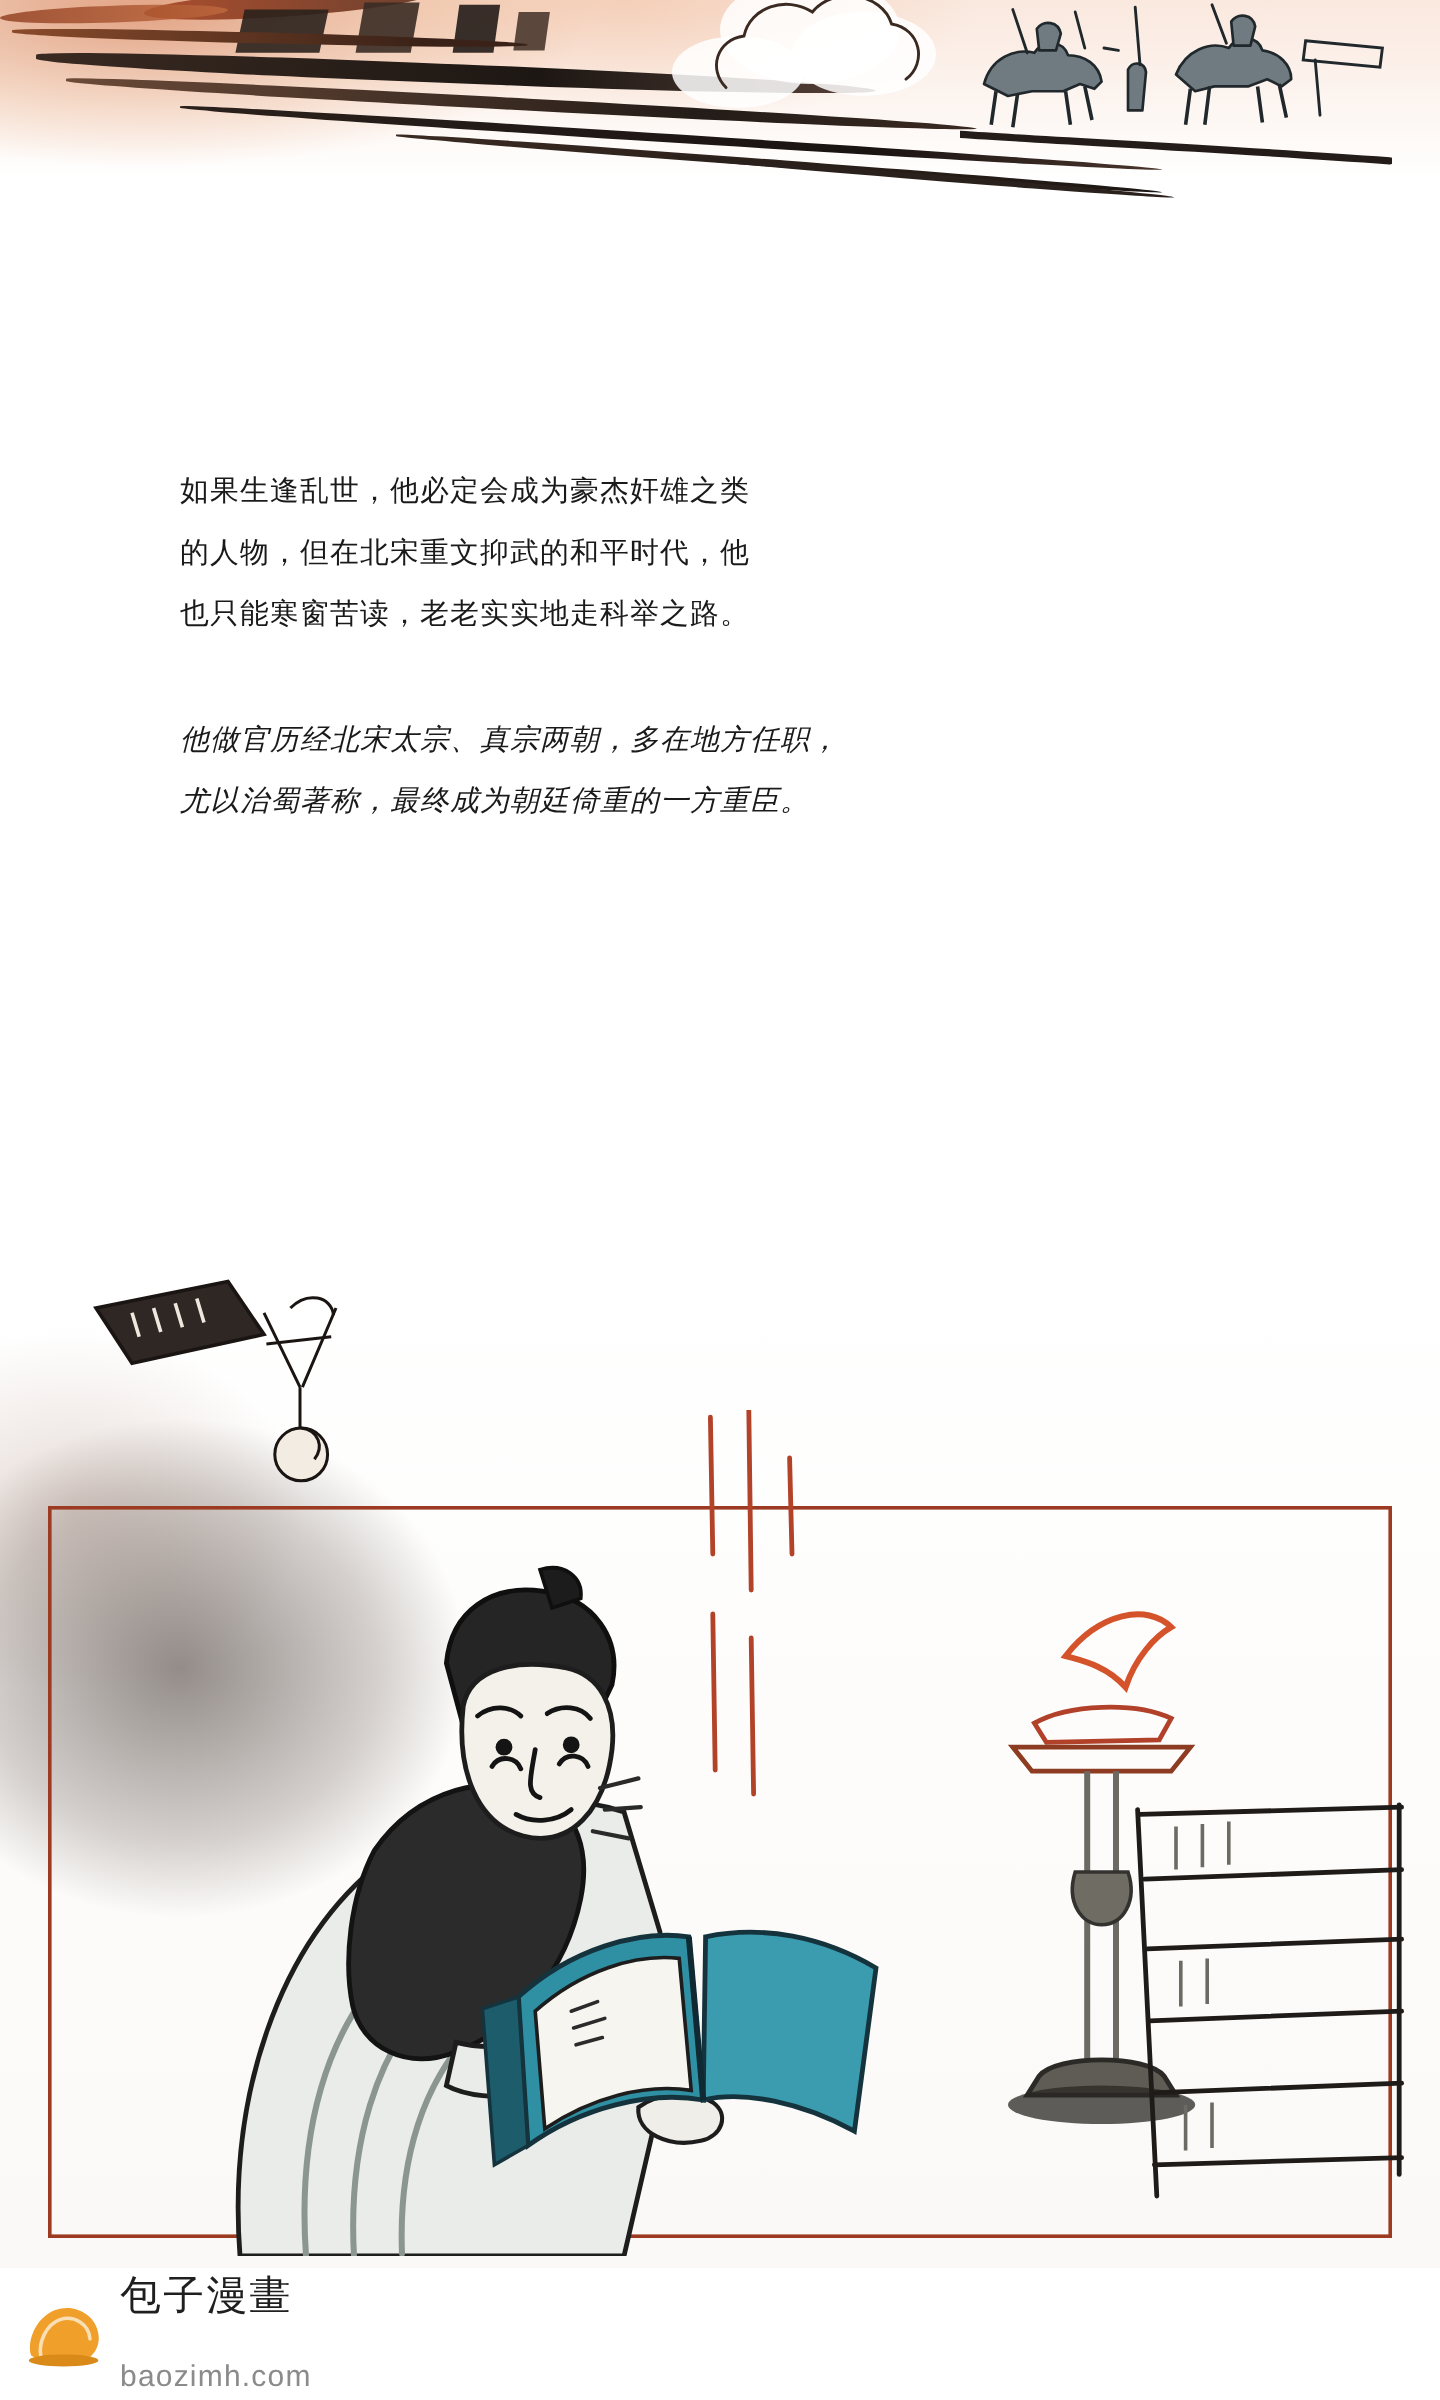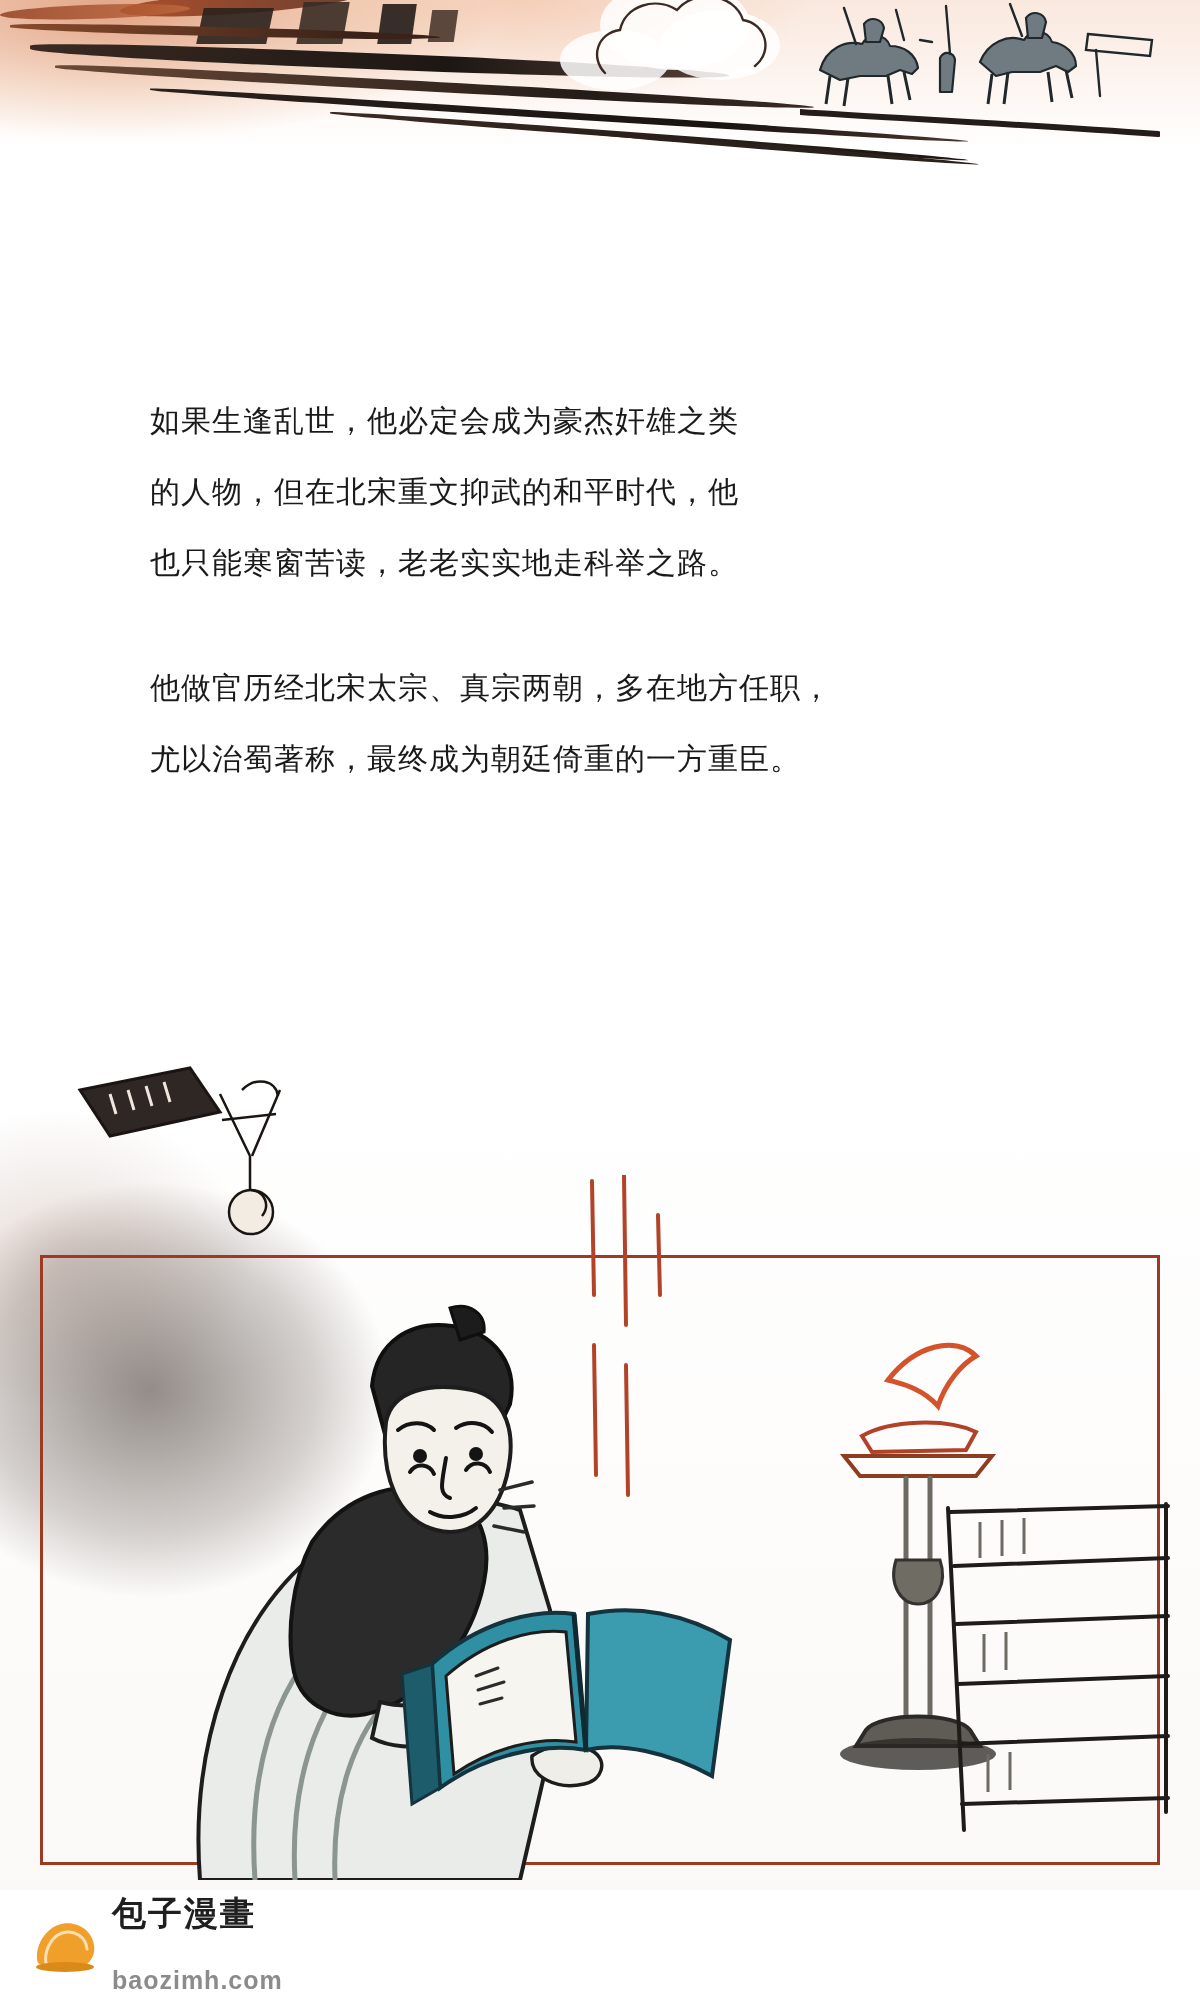--- a/index.html
+++ b/index.html
@@ -85,29 +85,29 @@
   }
 
   
   .text-block {
     position: absolute;
     left: 150px;
     top: 385px;
     width: 900px;
   }
   .para {
-    font-size: 30px;
-    line-height: 71px;
+    font-size: 24px;
+    line-height: 51px;
     color: #1a1a1a;
     letter-spacing: 1px;
     margin: 0 0 54px 0;
     font-family: "Liberation Serif", "DejaVu Serif", serif;
     white-space: pre-line;
   }
-  .para:last-child { margin-bottom: 0; }
+  .para:last-child { margin-bottom: 0; font-style: italic; }
 
   
   .bottom-panel {
     position: absolute;
     left: 0;
     top: 1060px;
     width: 1200px;
     height: 830px;
     overflow: hidden;
   }
@@ -154,24 +154,23 @@
 
   
   .footer {
     position: absolute;
     left: 0;
     bottom: 0;
     width: 1200px;
     height: 110px;
     display: flex;
     align-items: center;
-    padding-left: 32px;
+    padding-left: 20px;
     box-sizing: border-box;
     background: #ffffff;
-    font-weight: bold;
   }
   .bun-logo {
     width: 66px; height: 56px;
     margin-right: 14px;
     flex: 0 0 auto;
   }
   .brand-text { display: flex; flex-direction: column; justify-content: center; }
   .brand-cn {
     font-size: 34px;
     color: #1f1f1f;

